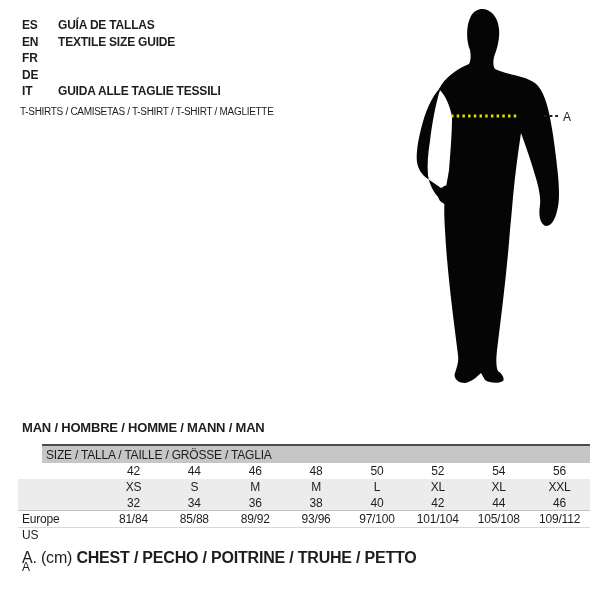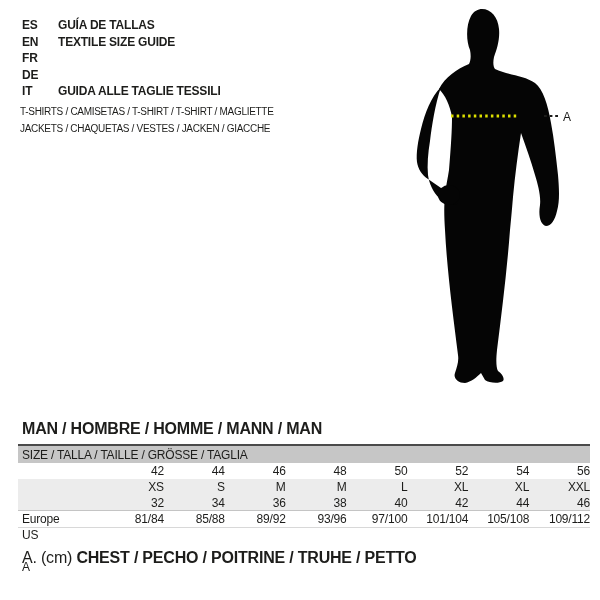--- a/index.html
+++ b/index.html
@@ -13,32 +13,32 @@
   .lang-code { width:36px; }
 
   
   .product-block { left:20px; top:104px; }
   .product-line { font-size:10px; font-weight:400; letter-spacing:-0.3px; line-height:16.5px; white-space:nowrap; }
 
   
   .figure { left:385px; top:5px; width:190px; height:385px; }
 
   
-  .man-title { left:22px; top:420px; font-size:16px; font-weight:700; letter-spacing:-0.2px; }
+  .man-title { left:22px; top:420px; font-size:13px; font-weight:700; letter-spacing:-0.2px; }
 
   
   .size-table { left:18px; top:444px; width:572px; font-size:12px; letter-spacing:-0.2px; }
   .thead { height:19px; line-height:18px; background:#c6c6c6; border-top:2px solid #4a4a4a;
-           padding-left:4px; font-weight:400; color:#1d1d1b; }
+           padding-left:4px; font-weight:400; color:#1d1d1b;margin-left:24px; }
   .trow { display:flex; height:16px; line-height:16px; }
   .trow.stripe { background:#ececec; }
   .trow.b-light { border-bottom:1px solid #c4c4c4; }
   .trow.b-end { height:17px; line-height:16px; border-bottom:1px solid #d8d8d8; }
   .tlabel { width:85px; padding-left:4px;margin-top:48px; }
-  .tcell { flex:1; text-align:right; }
+  .tcell { flex:1; text-align:center; }
 
   
   .footnote { left:22px; top:549px; font-size:16px; letter-spacing:-0.2px; white-space:nowrap; }
   .footnote .fn-prefix { font-weight:400; }
   .footnote .fn-label { font-weight:700; }
 </style>
 </head>
 <body>
 
 <div class="abs lang-block">
@@ -57,21 +57,20 @@
     <span class="lang-code">DE</span>
   </div>
   <div class="lang-row">
     <span class="lang-code">IT</span>
     <span class="lang-label">GUIDA ALLE TAGLIE TESSILI</span>
   </div>
 </div>
 
 <div class="abs product-block">
   <div class="product-line">T-SHIRTS / CAMISETAS / T-SHIRT / T-SHIRT / MAGLIETTE</div>
-  <div class="product-line">JACKETS / CHAQUETAS / VESTES / JACKEN / GIACCHE</div>
 </div>
 
 <div class="abs figure">
   <svg width="190" height="385" viewBox="0 0 190 385">
     <path d="M97,4 C106,4 113,12 114,24 C115,34 112,44 109,52 C108,57 108,61 110,64
          C122,70 139,70 150,78 C158,84 163,100 166,118 C169,134 171,152 173,170
          C174,182 175,196 172,206 C170,215 166,221 161,221 C156,220 153,212 155,200
          C156,191 153,180 150,170 C146,156 141,142 136,128 C133,148 130,170 128,192
          C127,204 126,215 125,225 C122,265 117,305 112,345 C111,355 111,362 113,366
          C117,369 120,373 118,376 C114,379 104,378 100,375 L96,368

